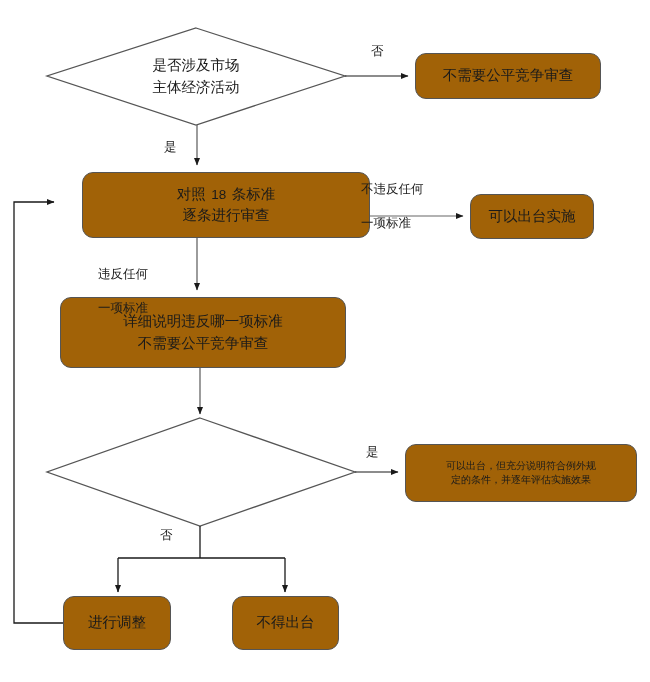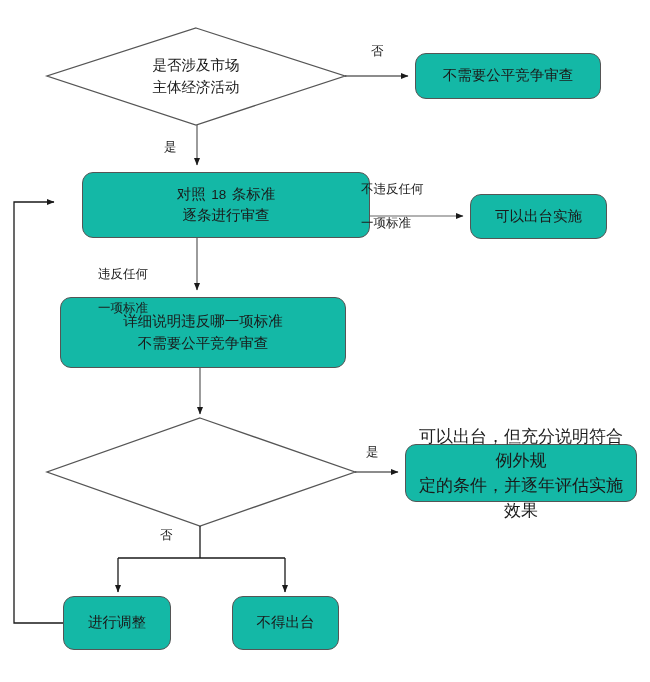--- a/index.html
+++ b/index.html
@@ -34,21 +34,21 @@
     display: flex;
     align-items: center;
     justify-content: center;
     text-align: center;
     line-height: 1.45;
     color: #1a1a1a;
   }
   .node.process {
     border: 1.3px solid #555555;
     border-radius: 11px;
-    background: #14b8a6;
+    background: #a16207;
     font-size: 14.5px;
   }
   .node.decision {
     background: transparent;
     font-size: 14.5px;
   }
   .decision-label {
     position: relative;
     z-index: 2;
     padding: 0 18px;
@@ -114,33 +114,33 @@
     <span>不需要公平竞争审查</span>
   </div>
 
   <div class="node process" style="left:58px; top:172px; width:288px; height:66px;margin-left:24px;">
     <div>
       <div><span>对照 </span><span class="latin-num">18</span><span> 条标准</span></div>
       <div>逐条进行审查</div>
     </div>
   </div>
 
-  <div class="node process" style="left:470px; top:194px; width:137px; height:45px;">
+  <div class="node process" style="left:470px; top:194px; width:124px; height:45px;">
     <span>可以出台实施</span>
   </div>
 
   <div class="node process" style="left:60px; top:297px; width:286px; height:71px;">
     <div>
       <div>详细说明违反哪一项标准</div>
       <div>不需要公平竞争审查</div>
     </div>
   </div>
 
 
-  <div class="node process" style="left:405px; top:444px; width:232px; height:58px; font-size:17px;">
+  <div class="node process" style="left:405px; top:444px; width:232px; height:58px; font-size:10px;">
     <div style="padding:0 7px;">
       <div>可以出台，但充分说明符合例外规</div>
       <div>定的条件，并逐年评估实施效果</div>
     </div>
   </div>
 
   <div class="node process" style="left:63px; top:596px; width:108px; height:54px;">
     <span>进行调整</span>
   </div>
 

